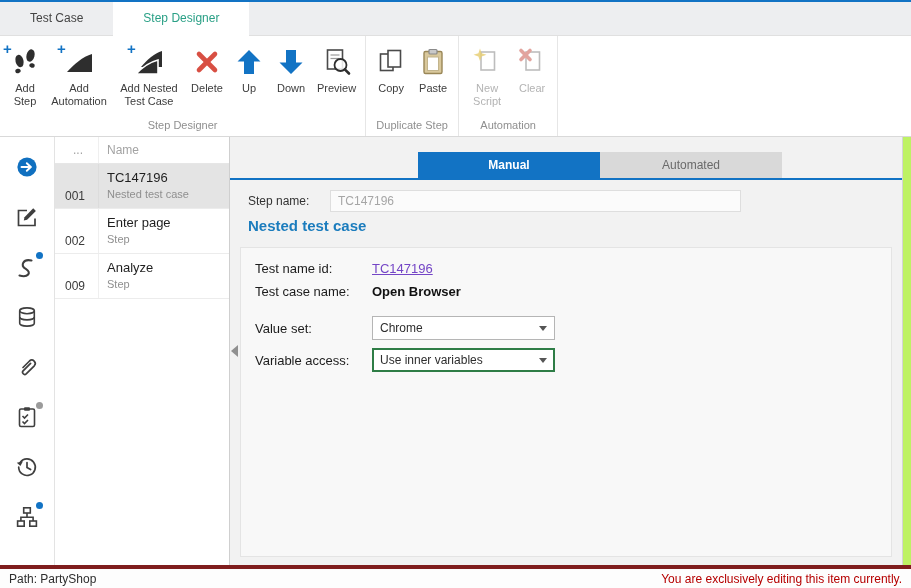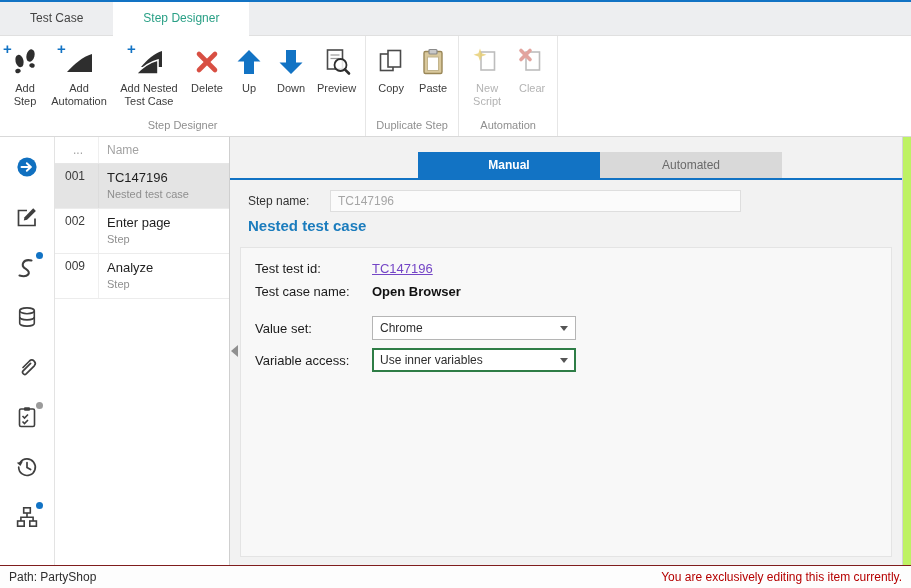--- a/index.html
+++ b/index.html
@@ -30,21 +30,21 @@
   .dot.blue { background:#1273c4; top:3px; right:4px; }
   .dot.gray { background:#9b9b9b; top:3px; right:4px; }
 
   
   .step-list { position:absolute; top:137px; left:55px; width:175px; bottom:23px; background:#fff; border-right:1px solid #cfcfcf; }
   .sl-header { display:flex; height:27px; border-bottom:1px solid #e6e6e6; color:#a3a3a3; font-size:12px; align-items:stretch; }
   .sl-hcell-dots { width:44px; padding-left:18px; border-right:1px solid #efefef; display:flex; align-items:center; }
   .sl-hcell-name { flex:1; padding-left:8px; display:flex; align-items:center; }
   .sl-row { display:flex; border-bottom:1px solid #ececec; min-height:45px; cursor:pointer; }
   .sl-row.selected { background:#e4e4e4; }
-  .sl-num { width:44px; padding:5px 0 0 10px; font-size:12px; color:#3a3a3a; border-right:1px solid #efefef; }
+  .sl-num { width:44px; padding:25px 0 0 10px; font-size:12px; color:#3a3a3a; border-right:1px solid #efefef; }
   .sl-row.selected .sl-num { border-right-color:#dcdcdc; }
   .sl-main { flex:1; padding:6px 6px 4px 8px; }
   .sl-title { font-size:13px; color:#1f1f1f; }
   .sl-sub { font-size:11px; color:#8f8f8f; margin-top:3px; }
 
   
   .content { position:absolute; top:137px; left:230px; right:8px; bottom:23px; background:#f2f2f2; border-right:1px solid #d4d4d4; }
   .ctabs { position:absolute; top:15px; left:188px; display:flex; }
   .ctab { width:182px; height:26px; line-height:26px; text-align:center; font-size:12px; cursor:pointer; }
   .ctab.manual { background:#1273c4; color:#fff; font-weight:bold; }
@@ -56,28 +56,28 @@
   .stepname-input { width:411px; height:22px; border:1px solid #dedede; background:#fbfbfb; color:#a6a6a6; font-size:12px; font-family:inherit; padding:0 7px; }
 
   .content-heading { position:absolute; top:80px; left:18px; font-size:15px; color:#1b7cbd; font-weight:bold; }
 
   .form-panel { position:absolute; top:110px; left:10px; right:10px; bottom:8px; background:#f8f8f8; border:1px solid #e4e4e4; padding:13px 14px; }
   .form-row { display:flex; align-items:center; margin-bottom:8px; }
   .form-row.gap-after { margin-bottom:17px; }
   .form-label { width:117px; font-size:13px; color:#1c1c1c; }
   .form-link { font-size:13px; color:#7445c6; text-decoration:underline; cursor:pointer; }
   .form-bold { font-size:13px; color:#111; font-weight:bold; }
-  .dropdown { width:204px; height:24px; background:#fff; border:1px solid #b5b5b5; display:flex; align-items:center; padding:0 7px; font-size:12px; color:#2e2e2e; cursor:pointer; }
+  .dropdown { width:183px; height:24px; background:#fff; border:1px solid #b5b5b5; display:flex; align-items:center; padding:0 7px; font-size:12px; color:#2e2e2e; cursor:pointer; }
   .dropdown.focused { border:2px solid #2e7d46; padding:0 6px; }
   .caret { margin-left:auto; width:0; height:0; border-left:4px solid transparent; border-right:4px solid transparent; border-top:5px solid #555; }
 
   .splitter-arrow { position:absolute; left:1px; top:50%; margin-top:-6px; width:0; height:0; border-top:6px solid transparent; border-bottom:6px solid transparent; border-right:7px solid #909090; cursor:pointer; }
 
   
-  .statusbar { position:absolute; left:0; right:0; bottom:0; height:23px; border-top:1px solid #7f1d1d; background:#fdfdfd; display:flex; align-items:center; font-size:12px; padding:0 9px; }
+  .statusbar { position:absolute; left:0; right:0; bottom:0; height:23px; border-top:4px solid #7f1d1d; background:#fdfdfd; display:flex; align-items:center; font-size:12px; padding:0 9px; }
   .status-path { color:#2e2e2e; }
   .status-msg { margin-left:auto; color:#b50000; }
 </style>
 </head>
 <body>
 
 <div class="app">
   <div class="top-accent"></div>
 
   <div class="doc-tabbar">
@@ -340,21 +340,21 @@
 
     <div class="stepname-row">
       <span class="stepname-label">Step name:</span>
       <input class="stepname-input" type="text" readonly="" value="TC147196" style="">
     </div>
 
     <div class="content-heading">Nested test case</div>
 
     <div class="form-panel">
       <div class="form-row">
-        <span class="form-label">Test test id:</span>
+        <span class="form-label">Test name id:</span>
         <a class="form-link">TC147196</a>
       </div>
       <div class="form-row gap-after">
         <span class="form-label">Test case name:</span>
         <span class="form-bold">Open Browser</span>
       </div>
       <div class="form-row">
         <span class="form-label">Value set:</span>
         <div class="dropdown">
           <span>Chrome</span>

